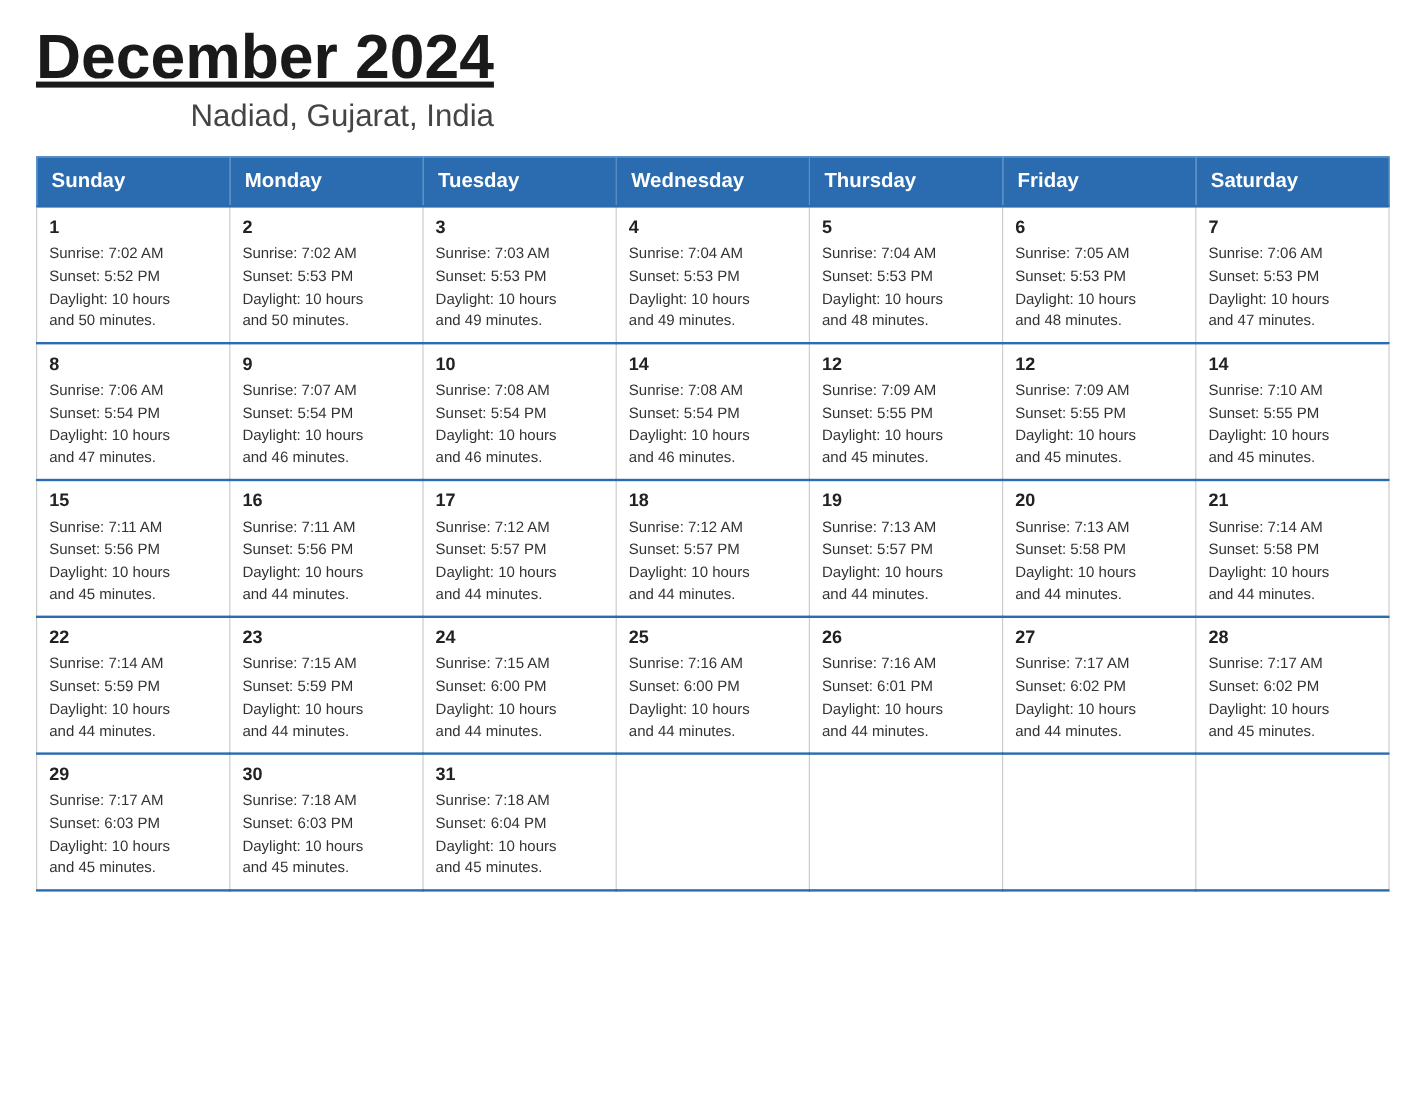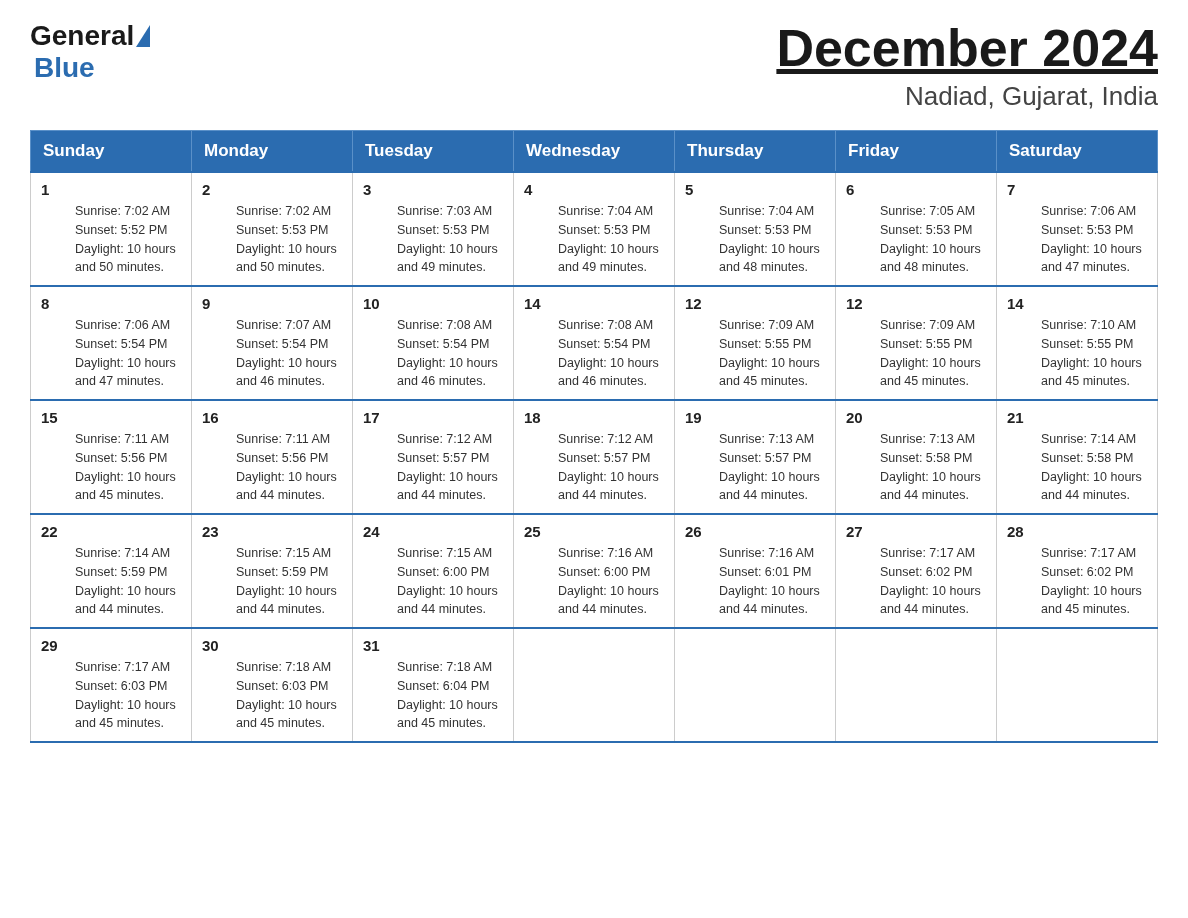--- a/index.html
+++ b/index.html
@@ -89,41 +89,33 @@
       font-size: 15px;
       font-weight: bold;
       display: block;
       margin-bottom: 4px;
       color: #222;
     }
     .day-info {
       font-size: 12.5px;
       color: #333;
       line-height: 1.5;
-      margin-left: 34px;
     }
     .calendar-table tr {
       border-bottom: 2px solid #2b6cb0;
       border-radius: 19px;
     }
     .empty-cell {
       background: #fff;
     }
   </style>
 </head>
 <body>
 
 <div class="header">
-  <div class="logo">
-    <div class="logo-text">
-      <span class="logo-general">General</span>
-      <span class="logo-triangle"></span>
-    </div>
-    <span class="logo-blue" style="margin-left:4px;">Blue</span>
-  </div>
   <div class="title-section">
     <div class="month-title">December 2024</div>
     <div class="location">Nadiad, Gujarat, India</div>
   </div>
 </div>
 
 <table class="calendar-table">
   <thead>
     <tr>
       <th>Sunday</th>

